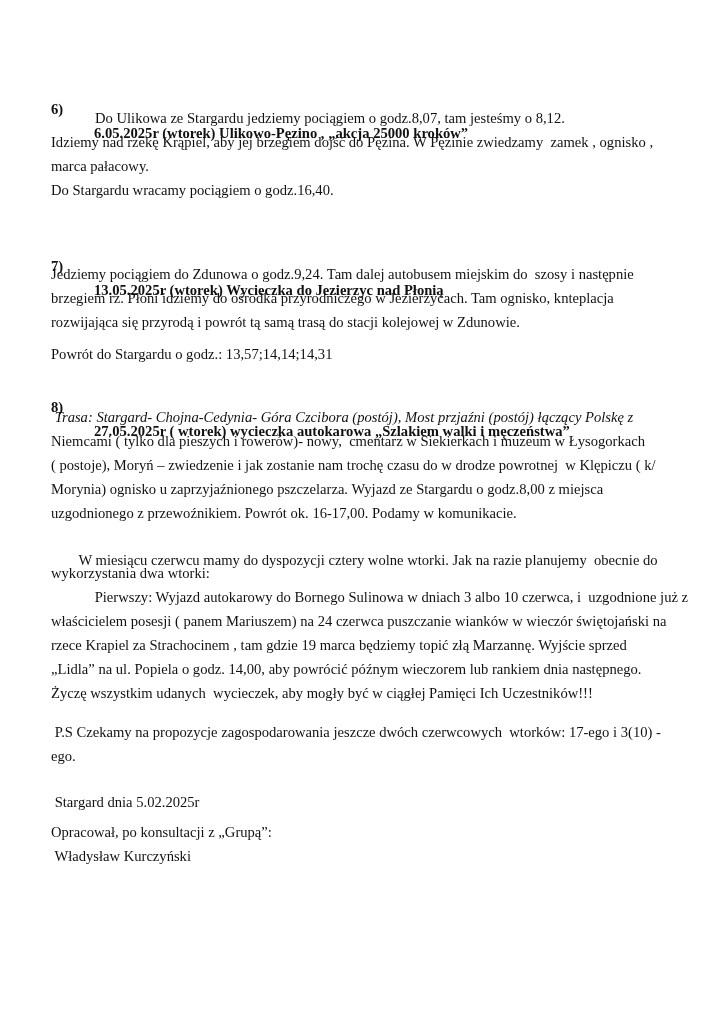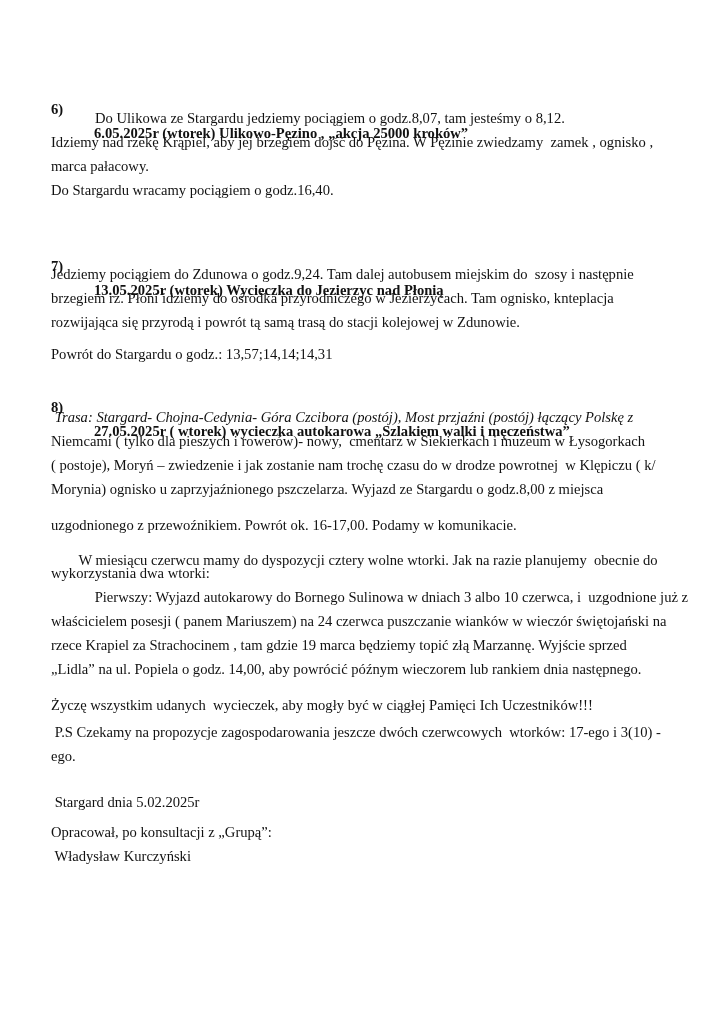--- a/index.html
+++ b/index.html
@@ -32,29 +32,29 @@
 <div class="line" style="top:334px;margin-top:8px;">Powrót do Stargardu o godz.: 13,57;14,14;14,31</div>
 
 <div class="line heading" style="top:371px;">
   <span class="num">8)</span>
   <span class="title">27.05.2025r ( wtorek) wycieczka autokarowa „Szlakiem walki i męczeństwa”</span>
 </div>
 <div class="line" style="top:405px;font-style:italic;"> Trasa: Stargard- Chojna-Cedynia- Góra Czcibora (postój), Most przjaźni (postój) łączący Polskę z</div>
 <div class="line" style="top:429px;">Niemcami ( tylko dla pieszych i rowerów)- nowy,  cmentarz w Siekierkach i muzeum w Łysogorkach</div>
 <div class="line" style="top:453px;">( postoje), Moryń – zwiedzenie i jak zostanie nam trochę czasu do w drodze powrotnej  w Klępiczu ( k/</div>
 <div class="line" style="top:477px;">Morynia) ognisko u zaprzyjaźnionego pszczelarza. Wyjazd ze Stargardu o godz.8,00 z miejsca</div>
-<div class="line" style="top:513px;">uzgodnionego z przewoźnikiem. Powrót ok. 16-17,00. Podamy w komunikacie.</div>
+<div class="line" style="top:501px;">uzgodnionego z przewoźnikiem. Powrót ok. 16-17,00. Podamy w komunikacie.</div>
 
 <div class="line" style="top:548px;margin-left:24px;"> W miesiącu czerwcu mamy do dyspozycji cztery wolne wtorki. Jak na razie planujemy  obecnie do</div>
 <div class="line" style="top:561px;text-align:right;">wykorzystania dwa wtorki:</div>
 <div class="line" style="top:585px;margin-left:40px;"> Pierwszy: Wyjazd autokarowy do Bornego Sulinowa w dniach 3 albo 10 czerwca, i  uzgodnione już z</div>
 <div class="line" style="top:609px;">właścicielem posesji ( panem Mariuszem) na 24 czerwca puszczanie wianków w wieczór świętojański na</div>
 <div class="line" style="top:633px;">rzece Krapiel za Strachocinem , tam gdzie 19 marca będziemy topić złą Marzannę. Wyjście sprzed</div>
 <div class="line" style="top:657px;">„Lidla” na ul. Popiela o godz. 14,00, aby powrócić późnym wieczorem lub rankiem dnia następnego.</div>
-<div class="line" style="top:681px;margin-top:12px;">Życzę wszystkim udanych  wycieczek, aby mogły być w ciągłej Pamięci Ich Uczestników!!!</div>
+<div class="line" style="top:681px;">Życzę wszystkim udanych  wycieczek, aby mogły być w ciągłej Pamięci Ich Uczestników!!!</div>
 
 <div class="line" style="top:720px;"> P.S Czekamy na propozycje zagospodarowania jeszcze dwóch czerwcowych  wtorków: 17-ego i 3(10) -</div>
 <div class="line" style="top:744px;">ego.</div>
 
 <div class="line" style="top:790px;"> Stargard dnia 5.02.2025r</div>
 
 <div class="line" style="top:820px;">Opracował, po konsultacji z „Grupą”:</div>
 <div class="line" style="top:844px;"> Władysław Kurczyński</div>
 
 </body></html>

